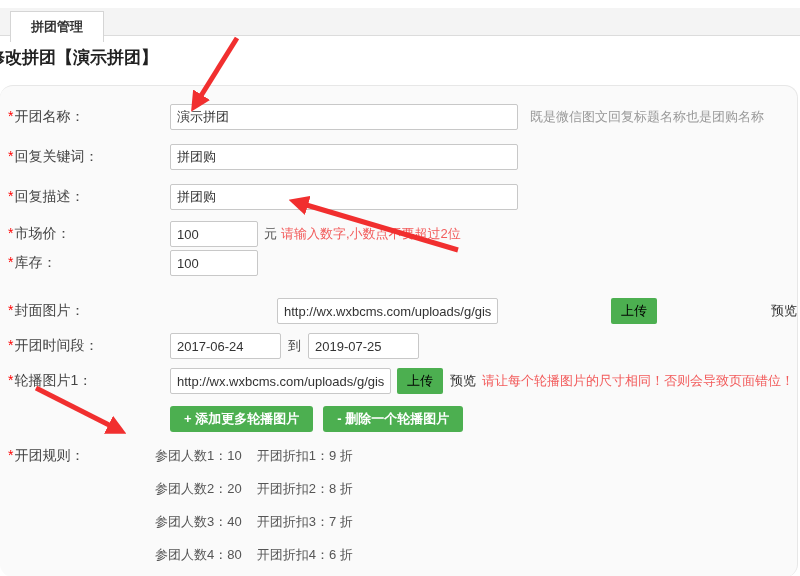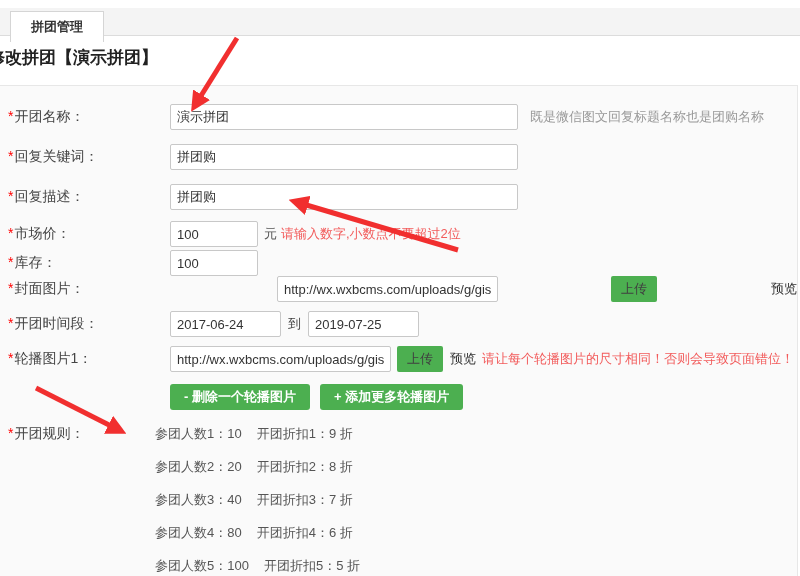--- a/index.html
+++ b/index.html
@@ -26,40 +26,41 @@
     margin:10px 0 0 -12px;
     font-size:17px; font-weight:bold; color:#222;
     white-space:nowrap;
   }
   
   .panel {
     margin-top:16px; margin-right:2px; height:492px;
     background:#fafafa;
     border-top:1px solid #e7e7e7; border-right:1px solid #e7e7e7;
     padding:18px 0 0 8px;
+    border-radius:13px;
   }
   .form-row { display:flex; align-items:center; margin-bottom:14px; }
   .row-label { width:162px; flex:none; font-size:14px; color:#444; }
   .req { color:#ff0000; margin-right:1px; }
   input[type=text] {
     height:26px; border:1px solid #c8c8c8; border-radius:2px;
     padding:0 6px; font-size:13px; color:#333; background:#fff;
     font-family:"Liberation Sans","DejaVu Sans",sans-serif; outline:none;
   }
   .input-main  { width:348px; }
   .input-url   { width:221px; }
   .input-short { width:88px; }
   .input-date  { width:111px; }
   .hint-gray { color:#999; font-size:13px; margin-left:12px; }
   .hint-red  { color:#f25b5b; font-size:13px; margin-left:6px; white-space:nowrap; }
   .unit { color:#555; font-size:13px; margin-left:6px; }
   .date-sep { font-size:13px; color:#444; margin:0 7px; }
   .btn-upload {
     height:26px; padding:0 10px; margin-left:6px;
-    background:#4caf50; color:#404040; border:0; border-radius:2px;
+    background:#4caf50; color:#000000; border:0; border-radius:2px;
     font-size:13px; cursor:pointer;
     font-family:"Liberation Sans","DejaVu Sans",sans-serif;
   }
   .preview-link { margin-left:7px; font-size:13px; color:#333; cursor:pointer; }
   .btn-green {
     height:26px; padding:0 14px; background:#4caf50; color:#fff;
     border:0; border-radius:3px; font-size:13px; font-weight:bold; cursor:pointer;
     font-family:"Liberation Sans","DejaVu Sans",sans-serif;
   }
   .btn-green + .btn-green { margin-left:10px; }
@@ -98,21 +99,21 @@
     <input type="text" class="input-main" value="拼团购" style="">
   </div>
 
   <div class="form-row" style="margin-bottom:3px;">
     <div class="row-label"><span class="req">*</span><span>市场价：</span></div>
     <input type="text" class="input-short" value="100" style="">
     <span class="unit">元</span>
     <span class="hint-red" style="margin-left:4px;">请输入数字,小数点不要超过2位</span>
   </div>
 
-  <div class="form-row" style="margin-bottom:0;">
+  <div class="form-row" style="margin-bottom:22px;">
     <div class="row-label"><span class="req">*</span><span>库存：</span></div>
     <input type="text" class="input-short" value="100" style="">
   </div>
 
   <div class="form-row" style="margin-bottom:9px;justify-content:space-between;">
     <div class="row-label"><span class="req">*</span><span>封面图片：</span></div>
     <input type="text" class="input-url" value="http://wx.wxbcms.com/uploads/g/gisvwy14" style="">
     <button class="btn-upload">上传</button>
     <span class="preview-link">预览</span>
   </div>
@@ -127,22 +128,22 @@
   <div class="form-row" style="margin-bottom:12px;">
     <div class="row-label"><span class="req">*</span><span>轮播图片1：</span></div>
     <input type="text" class="input-url" value="http://wx.wxbcms.com/uploads/g/gisvwy14" style="">
     <button class="btn-upload">上传</button>
     <span class="preview-link">预览</span>
     <span class="hint-red">请让每个轮播图片的尺寸相同！否则会导致页面错位！</span>
   </div>
 
   <div class="form-row row-buttons">
     <div class="row-label"></div>
+    <button class="btn-green">+ 添加更多轮播图片</button>
     <button class="btn-green">- 删除一个轮播图片</button>
-    <button class="btn-green">+ 添加更多轮播图片</button>
   </div>
 
   <div class="form-row row-rules">
     <div class="row-label"><span class="req">*</span><span>开团规则：</span></div>
     <div class="rules-list">
       <div class="rule-line"><span>参团人数1：10</span><span class="rule-discount">开团折扣1：9 折</span></div>
       <div class="rule-line"><span>参团人数2：20</span><span class="rule-discount">开团折扣2：8 折</span></div>
       <div class="rule-line"><span>参团人数3：40</span><span class="rule-discount">开团折扣3：7 折</span></div>
       <div class="rule-line"><span>参团人数4：80</span><span class="rule-discount">开团折扣4：6 折</span></div>
       <div class="rule-line"><span>参团人数5：100</span><span class="rule-discount">开团折扣5：5 折</span></div>

